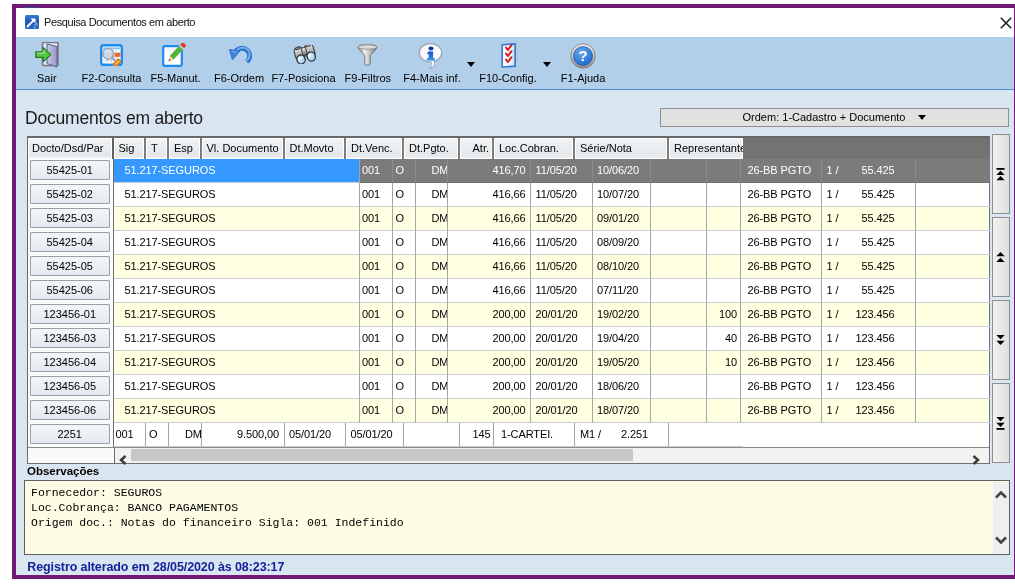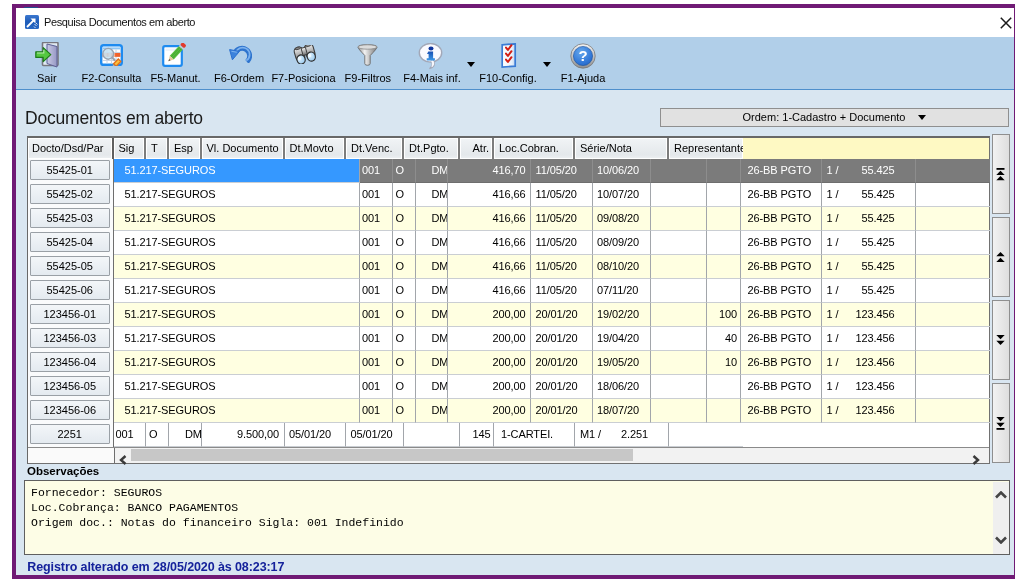--- a/index.html
+++ b/index.html
@@ -11,21 +11,21 @@
 #navyseg { position:absolute; left:7.6px; top:-1.5px; width:14.4px; height:1.6px; background:#24508e; }
 #closex { position:absolute; left:983.5px; top:6.7px; }
 #toolbar { position:absolute; left:0; top:29px; width:100%; height:52.5px; background:#b1cfe9; border-bottom:1.6px solid #4e8fcc; }
 .ticon { position:absolute; }
 .tlabel { position:absolute; top:35px; width:120px; text-align:center; font-size:11px; color:#000; }
 .tdd { position:absolute; top:24.5px; width:0; height:0; border-left:4.6px solid transparent; border-right:4.6px solid transparent; border-top:5px solid #000; }
 #doctitle { position:absolute; left:9px; top:100px; font-size:17.5px; color:#1a1a1a; letter-spacing:-0.2px; }
 #orddd { position:absolute; left:644px; top:100px; width:349px; height:18.5px; background:#e1e1e1; border:1.6px solid #8f8f8f; display:flex; align-items:center; justify-content:center; font-size:11px; color:#000; }
 #orddd .arr { width:0; height:0; border-left:4.6px solid transparent; border-right:4.6px solid transparent; border-top:5px solid #000; margin-left:13px; }
 #grid { position:absolute; left:11px; top:128px; width:963px; height:327.5px; border:1px solid #717171; border-top:2px solid #686868; border-left:1.5px solid #686868; background:#fff; }
-#ghead { display:flex; height:20.5px; background:#fef9c3; }
+#ghead { display:flex; height:20.5px; background:#737373; }
 .hc { flex:none; height:100%; background:linear-gradient(180deg,#f1f4f6 0%,#e4e8eb 80%,#eef1f3 100%); box-shadow:inset 0 1px 0 #fff, inset 1px 0 0 #fff, inset -1px 0 0 #fff, inset 0 -1px 0 #fff; border-right:2px solid #7d7d7d; font-size:11px; color:#000; padding:3.5px 0 0 5px; white-space:nowrap; overflow:hidden; }
 .dch { width:85.5px; padding-left:4px; border-right:2px solid #606060; }
 .h_repr { border-right:none; }
 .h_atr { text-align:right; padding-right:3px; padding-left:0; }
 .h_vl { }
 .row { display:flex; height:24px; }
 .rw { background:#fff; }
 .ry { background:#ffffe1; }
 .dc { flex:none; width:85.5px; background:#fafbfc; border-right:1.5px solid #6e6e6e; position:relative; }
 .db { position:absolute; left:1.5px; top:1.8px; right:2.5px; bottom:2.6px; background:linear-gradient(180deg,#f3f6f9,#e4eaf0); border:1px solid #9aa0a6; border-radius:1px; font-size:11px; color:#000; text-align:center; padding-top:3.2px; }
@@ -286,21 +286,21 @@
 <div class="row ry">
         <div class="dc">
           <div class="db">55425-03</div>
         </div>
         <div class="c cliente ">51.217-SEGUROS</div>
         <div class="c sig">001</div>
         <div class="c t">O</div>
         <div class="c esp">DM</div>
         <div class="c vl">416,66</div>
         <div class="c movto">11/05/20</div>
-        <div class="c venc">09/08/20</div>
+        <div class="c venc">09/01/20</div>
         <div class="c pgto"></div>
         <div class="c atr"></div>
         <div class="c loc">26-BB PGTO</div>
         <div class="c serie">
           <span>1 /</span>
           <span>55.425</span>
         </div>
         <div class="c repr"></div>
       </div>
 <div class="row rw">

